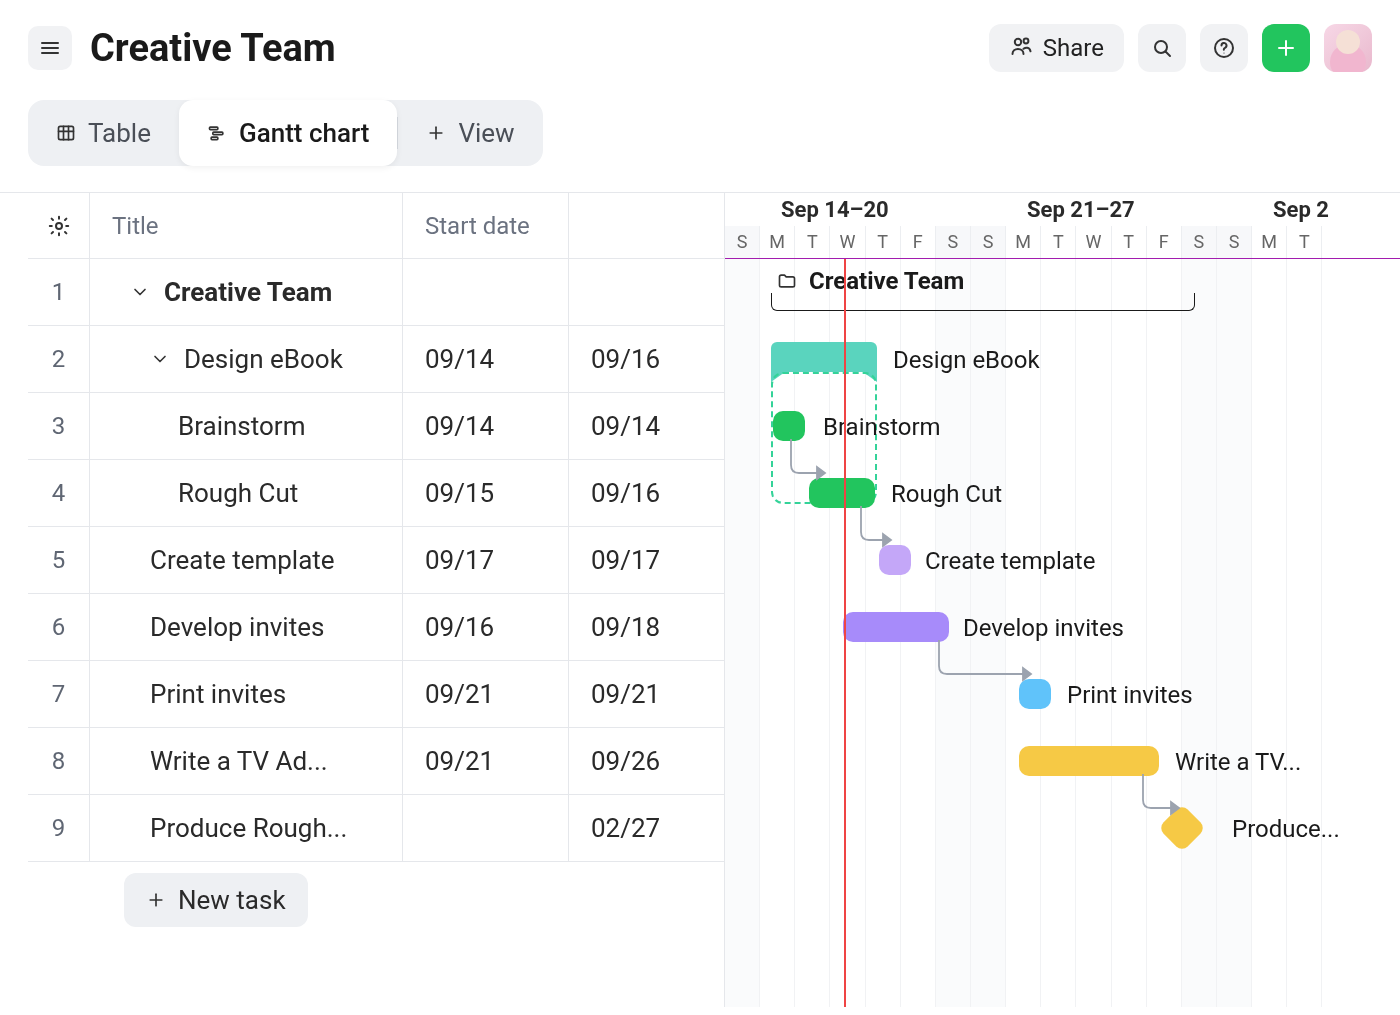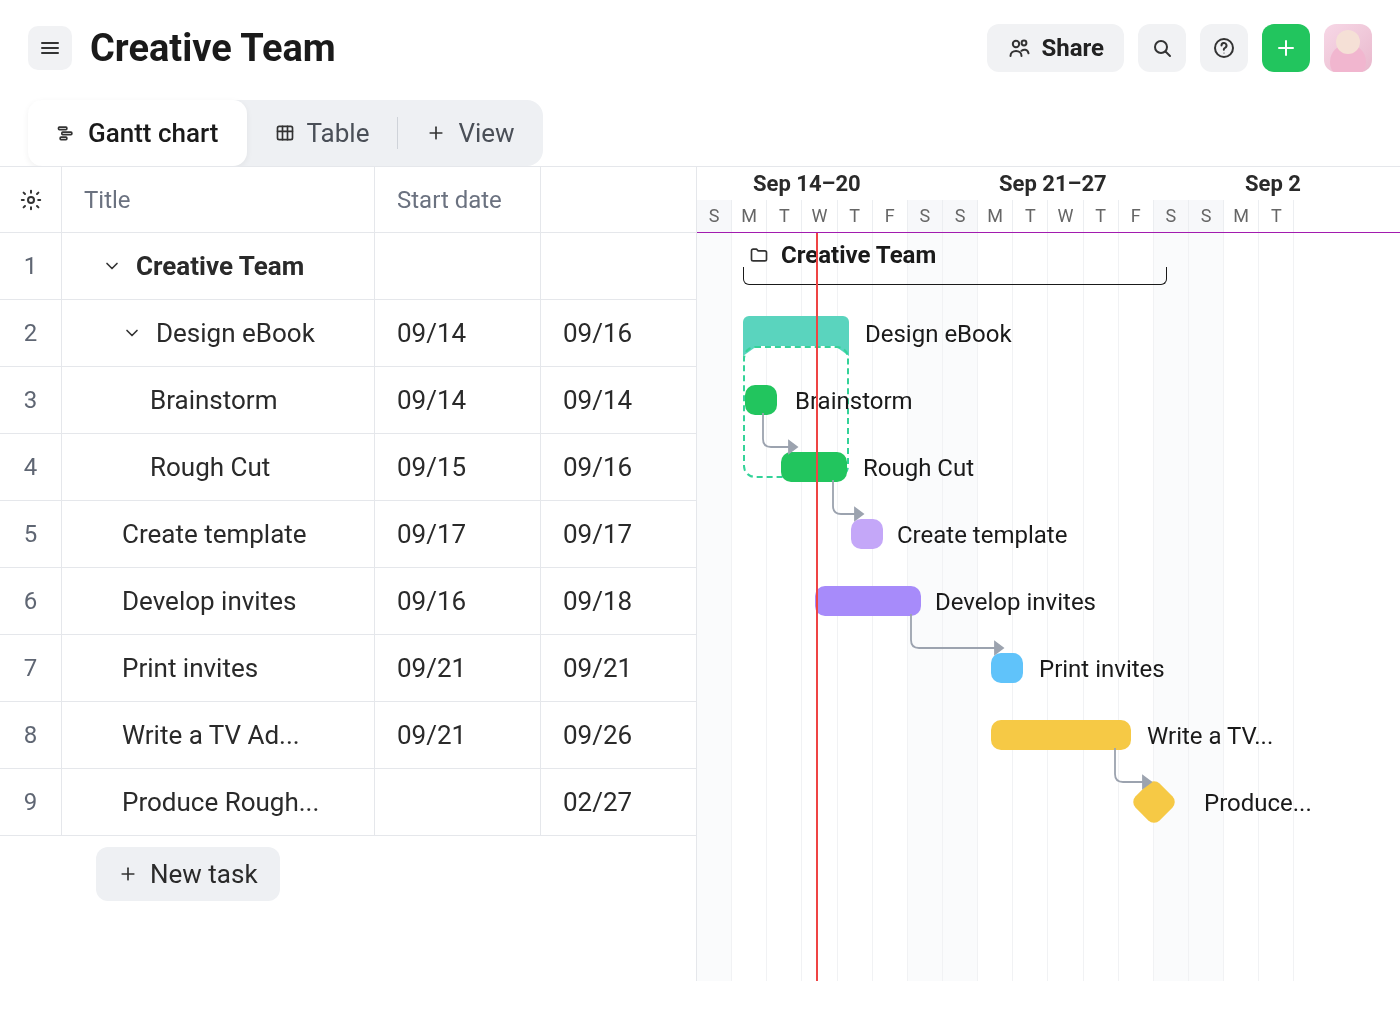--- a/index.html
+++ b/index.html
@@ -26,26 +26,26 @@
     display: flex; align-items: center; justify-content: center;
     cursor: pointer;
   }
   .page-title {
     font-size: 38px;
     font-weight: 700;
     flex: 1;
   }
   .top-actions { display: flex; align-items: center; gap: 14px; }
   .share-btn {
-    display: flex; align-items: center; gap: 10px;
+    display: flex; align-items: flex-start; gap: 10px;
     background: #f1f2f4;
     border-radius: 12px;
     padding: 10px 20px;
     font-size: 24px;
-    font-weight: 700;
+    font-weight: 400;
     cursor: pointer;
     color: #222;
   }
   .icon-btn {
     width: 48px; height: 48px;
     border-radius: 12px;
     background: #f1f2f4;
     display: flex; align-items: center; justify-content: center;
     cursor: pointer;
   }
@@ -84,23 +84,25 @@
     color: #1a1a1a;
     font-weight: 500;
     box-shadow: 0 2px 6px rgba(0,0,0,.06);
   }
   .viewtab-sep { width:1px; height:32px; background:#cfd3d9; }
   .viewtab.addview { color:#4a4f57; }
 
   
   .main {
     display: flex;
+    margin-top: 26px;
     border-top: 1px solid #e5e7eb;
     height: calc(100% - 200px);
     position: relative;
+    padding-left: 28px;
   }
 
   
   .lefttable {
     width: 697px;
     flex: 0 0 697px;
     border-right: 1px solid #e5e7eb;
     background:#fff;
   }
   .lt-head {
@@ -322,36 +324,36 @@
       <svg class="ic ic-white" viewBox="0 0 24 24">
           <line x1="12" y1="5" x2="12" y2="19"></line>
           <line x1="5" y1="12" x2="19" y2="12"></line>
         </svg>
     </div>
     <div class="avatar"></div>
   </div>
 </div>
 
 <div class="viewbar">
-  <div class="viewtab active">
-    <svg class="ic ic-sm" viewBox="0 0 24 24">
-        <rect x="3" y="5" width="10" height="3" rx="1"></rect>
-        <rect x="7" y="11" width="12" height="3" rx="1"></rect>
-        <rect x="5" y="17" width="8" height="3" rx="1"></rect>
-      </svg>
-    <span>Gantt chart</span>
-  </div>
   <div class="viewtab">
     <svg class="ic ic-sm" viewBox="0 0 24 24">
         <rect x="3" y="4" width="18" height="16" rx="2"></rect>
         <line x1="3" y1="10" x2="21" y2="10"></line>
         <line x1="9" y1="4" x2="9" y2="20"></line>
         <line x1="15" y1="4" x2="15" y2="20"></line>
       </svg>
     <span>Table</span>
+  </div>
+  <div class="viewtab active">
+    <svg class="ic ic-sm" viewBox="0 0 24 24">
+        <rect x="3" y="5" width="10" height="3" rx="1"></rect>
+        <rect x="7" y="11" width="12" height="3" rx="1"></rect>
+        <rect x="5" y="17" width="8" height="3" rx="1"></rect>
+      </svg>
+    <span>Gantt chart</span>
   </div>
   <div class="viewtab-sep"></div>
   <div class="viewtab addview">
     <svg class="ic ic-sm" viewBox="0 0 24 24">
         <line x1="12" y1="5" x2="12" y2="19"></line>
         <line x1="5" y1="12" x2="19" y2="12"></line>
       </svg>
     <span>View</span>
   </div>
 </div>

